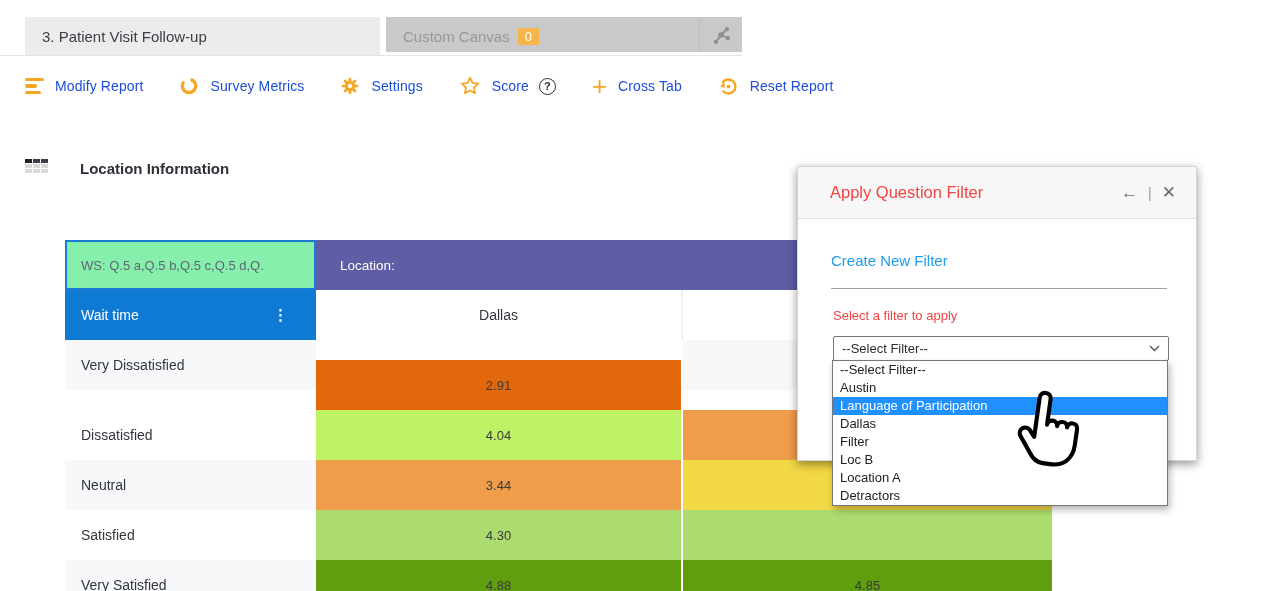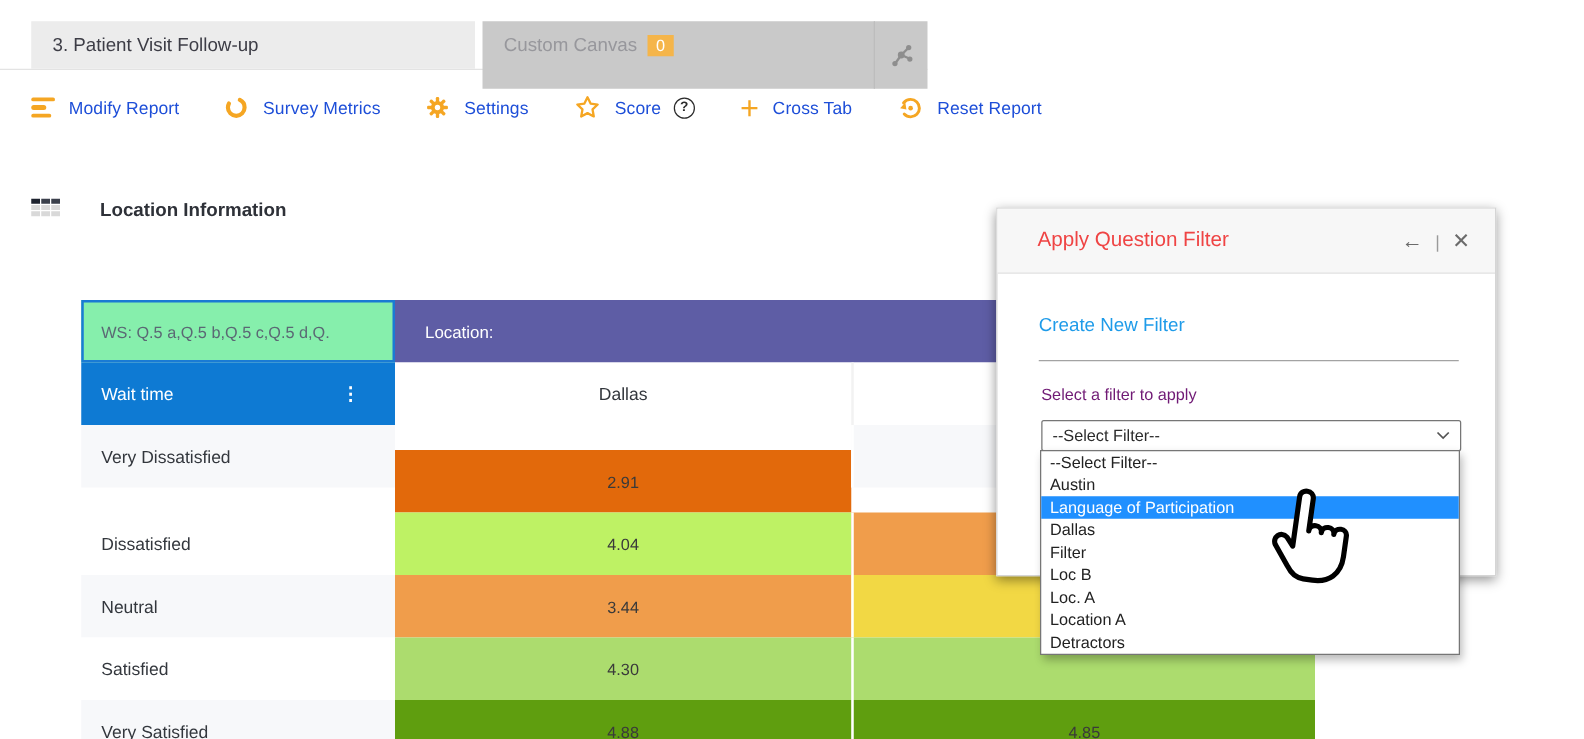--- a/index.html
+++ b/index.html
@@ -4,21 +4,21 @@
 <style>
   * { margin:0; padding:0; box-sizing:border-box; }
   html,body { width:1267px; height:591px; overflow:hidden; background:#fff;
     font-family:"Liberation Sans", sans-serif; }
 
   
   .tabs-bar { position:absolute; left:25px; top:17px; height:38px; display:flex; gap:6px; z-index:2; }
   .tabs-underline { position:absolute; left:0; top:55px; width:742px; height:1px; background:#e3e3e3; }
   .tab { height:38px; display:flex; align-items:center; font-size:15px; cursor:default; }
   .tab.active { width:355px; background:#ececec; color:#3d3d46; padding-left:17px; }
-  .tab-group { width:356px; background:#c9c9c9; display:flex; height:54px; }
+  .tab-group { width:356px; background:#c9c9c9; display:flex; height:35px; }
   .tab.inactive { flex:1; color:#97979c; padding-left:17px; gap:8px; }
   .tab-badge { background:#f5b54a; color:#fff; font-size:13px; padding:1px 7px; display:inline-block; }
   .tab-icon-box { width:43px; border-left:1px solid #bdbdbd; display:flex; align-items:center; justify-content:center; }
 
   
   .toolbar { position:absolute; left:25px; top:71px; height:30px; display:flex; align-items:center; gap:36px; z-index:2; }
   .tb-item { display:flex; align-items:center; gap:11px; cursor:pointer; }
   .tb-label { font-size:14px; color:#1d4ed8; font-weight:500; letter-spacing:.1px; }
   .hamburger { display:flex; flex-direction:column; gap:3px; width:19px; }
   .hamburger span { height:3.5px; background:#f5a623; border-radius:2px; }
@@ -58,21 +58,21 @@
   .modal { position:absolute; left:797px; top:166px; width:400px; height:295px; background:#fff;
     border:1px solid #d5d5d5; box-shadow:0 3px 9px rgba(0,0,0,.42); z-index:10; }
   .modal-head { height:52px; background:#f7f7f7; border-bottom:1px solid #e2e2e2;
     display:flex; align-items:center; padding:0 20px 0 32px; }
   .modal-title { font-size:16.5px; color:#ef4444; flex:1; }
   .modal-icons { display:flex; align-items:center; gap:10px; color:#6b6b6b; }
   .mi { font-size:17px; cursor:pointer; }
   .mi-sep { color:#9a9a9a; font-size:14px; }
   .create-link { position:absolute; left:33px; top:85px; font-size:15px; color:#1e9be9; cursor:pointer; }
   .modal-divider { position:absolute; left:33px; top:121px; width:336px; height:1px; background:#a3a3a3; }
-  .select-label { position:absolute; left:35px; top:141px; font-size:13px; color:#701a75; }
+  .select-label { position:absolute; left:35px; top:141px; font-size:13px; color:#ef4444; }
   .filter-select { position:absolute; left:35px; top:169px; width:336px; height:25px; background:#fff;
     border:1px solid #767676; border-radius:2px; display:flex; align-items:center;
     justify-content:space-between; padding:0 8px; font-size:13px; color:#2b2b2b; cursor:pointer; }
 
   
   .dropdown { position:absolute; left:832px; top:360px; width:336px; background:#fff;
     border:1px solid #767676; box-shadow:2px 4px 7px rgba(0,0,0,.28); z-index:11; }
   .opt { height:18px; line-height:18px; font-size:13px; color:#222; padding-left:7px;
     white-space:nowrap; cursor:default; }
   .opt.selected { color:#fff; }
@@ -236,21 +236,20 @@
   </div>
 </div>
 
 <div class="dropdown">
   <div class="opt">--Select Filter--</div>
   <div class="opt">Austin</div>
   <div class="opt selected" style="background-color: rgb(32, 144, 255);">Language of Participation</div>
   <div class="opt">Dallas</div>
   <div class="opt">Filter</div>
   <div class="opt">Loc B</div>
-  <div class="opt">Loc. A</div>
   <div class="opt">Location A</div>
   <div class="opt">Detractors</div>
 </div>
 
 <svg class="hand" viewBox="0 0 100 100">
   <path d="M38 14 c0 -8 12 -8 12 0 v28 c0 -7 11 -7 11 0 c0 -7 11 -7 11 0 c0 -7 11 -7 11 0 v18
            c0 16 -10 24 -24 24 h-8 c-7 0 -11 -3 -15 -9 l-13 -17 c-4 -6 3 -13 9 -8 l6 7 z" fill="#fff" stroke="#000" stroke-width="4.5" stroke-linejoin="round"></path>
 </svg>
 
 </body></html>

